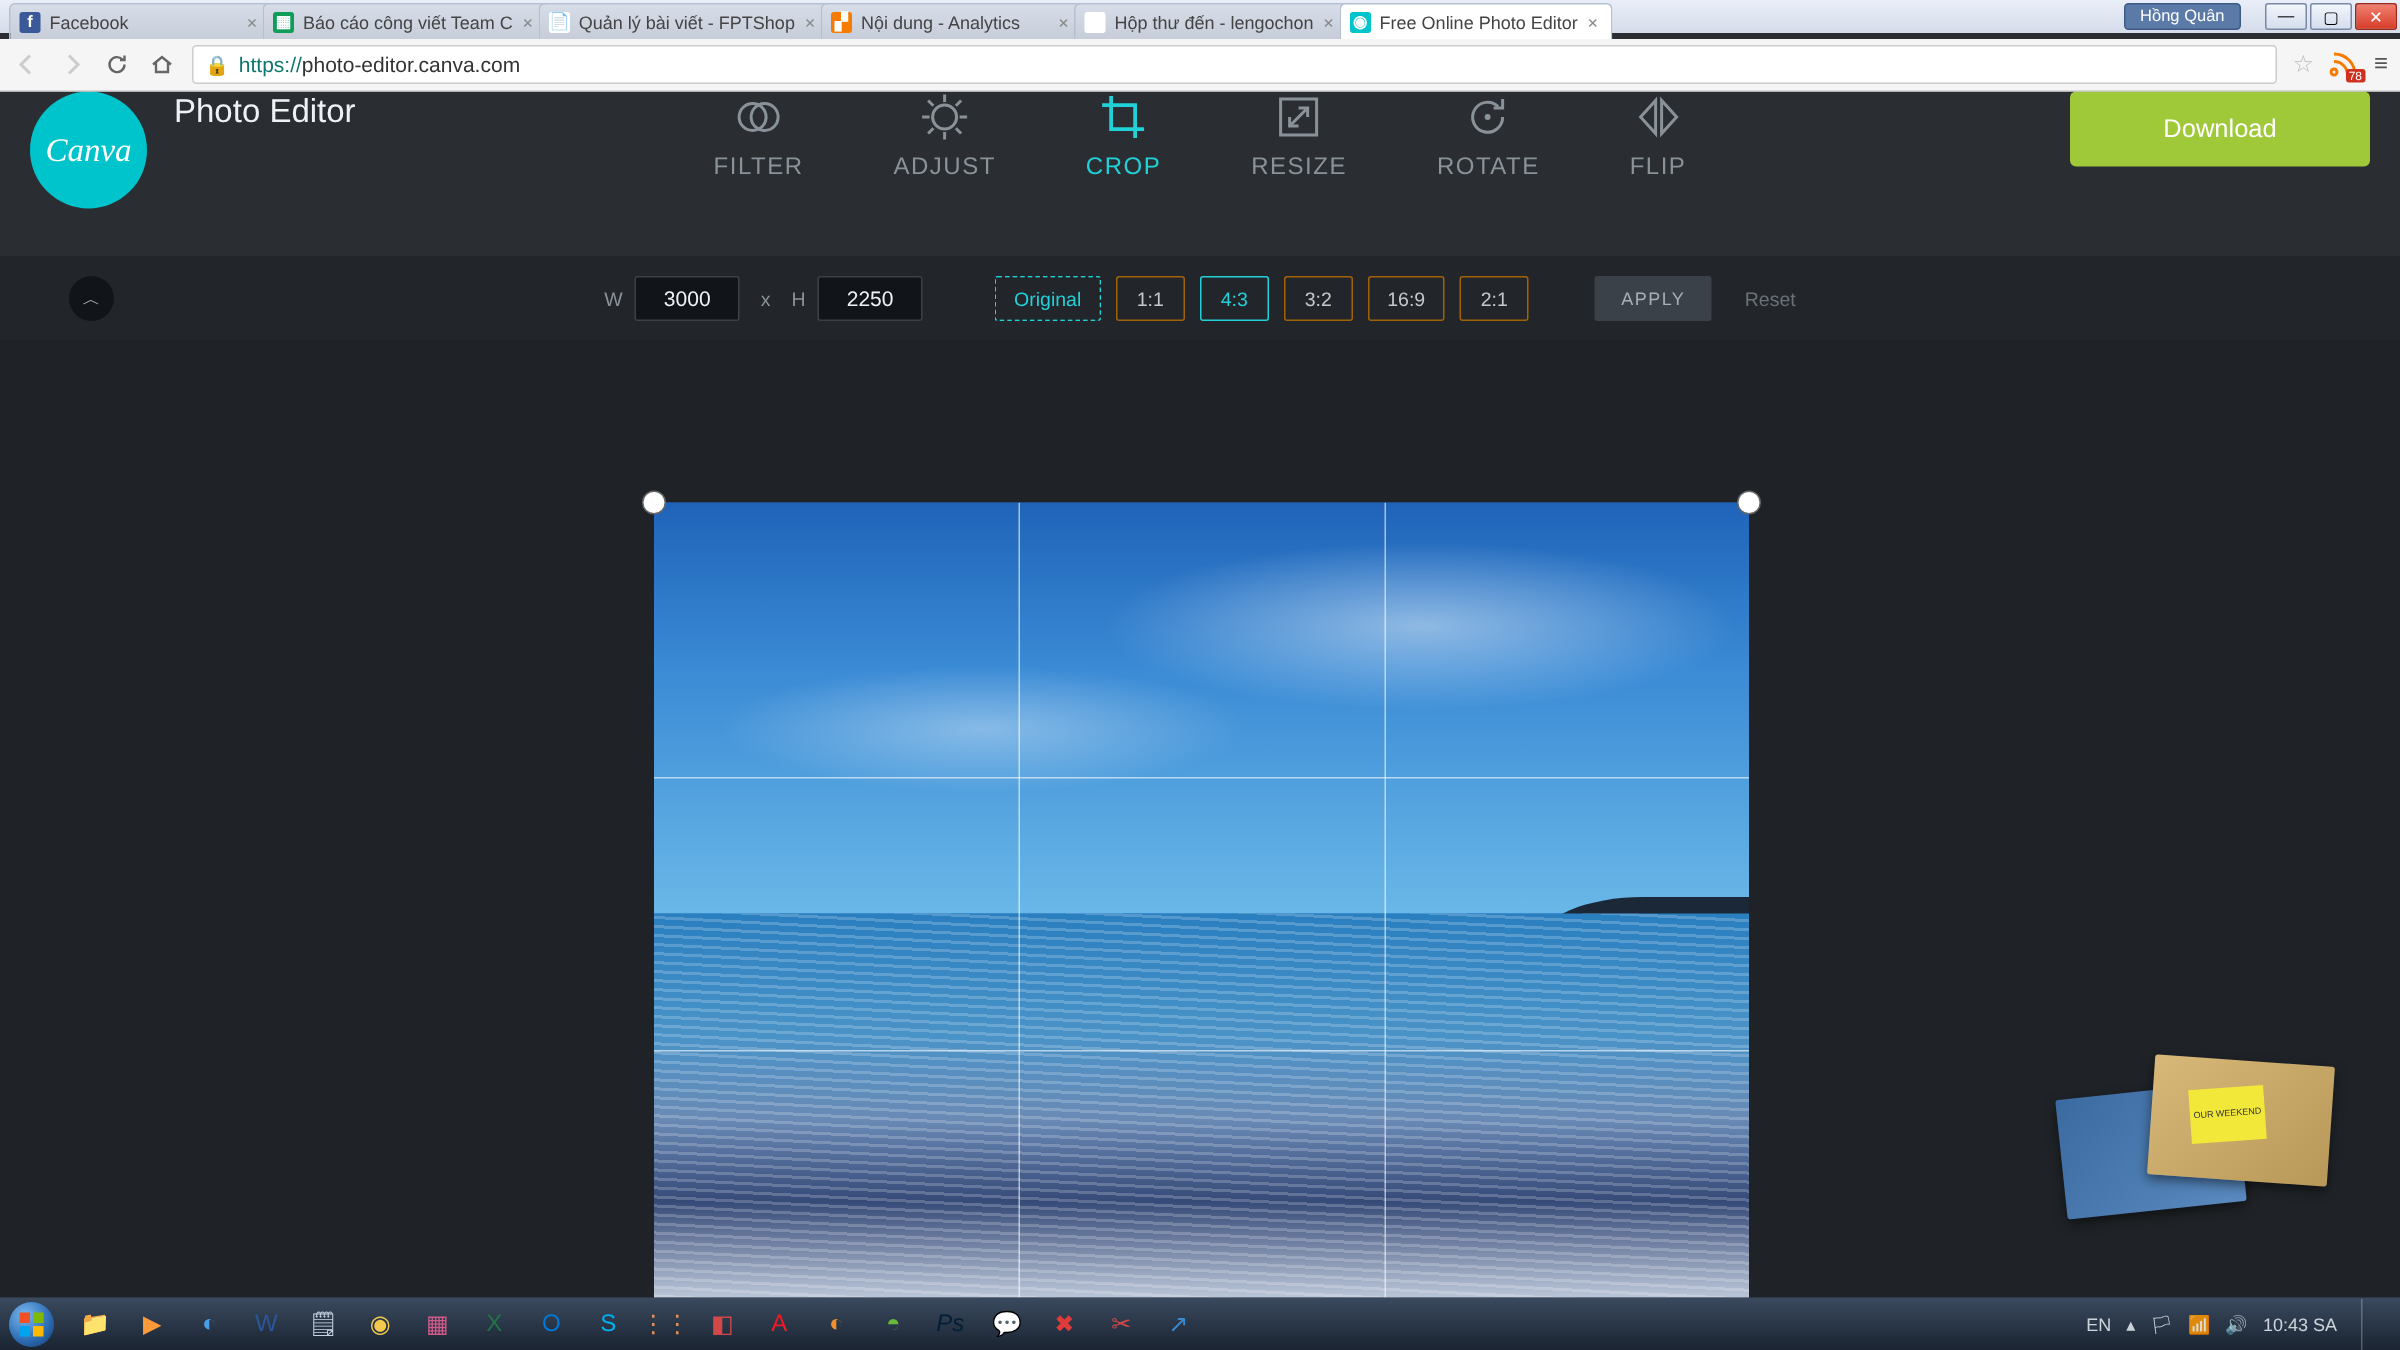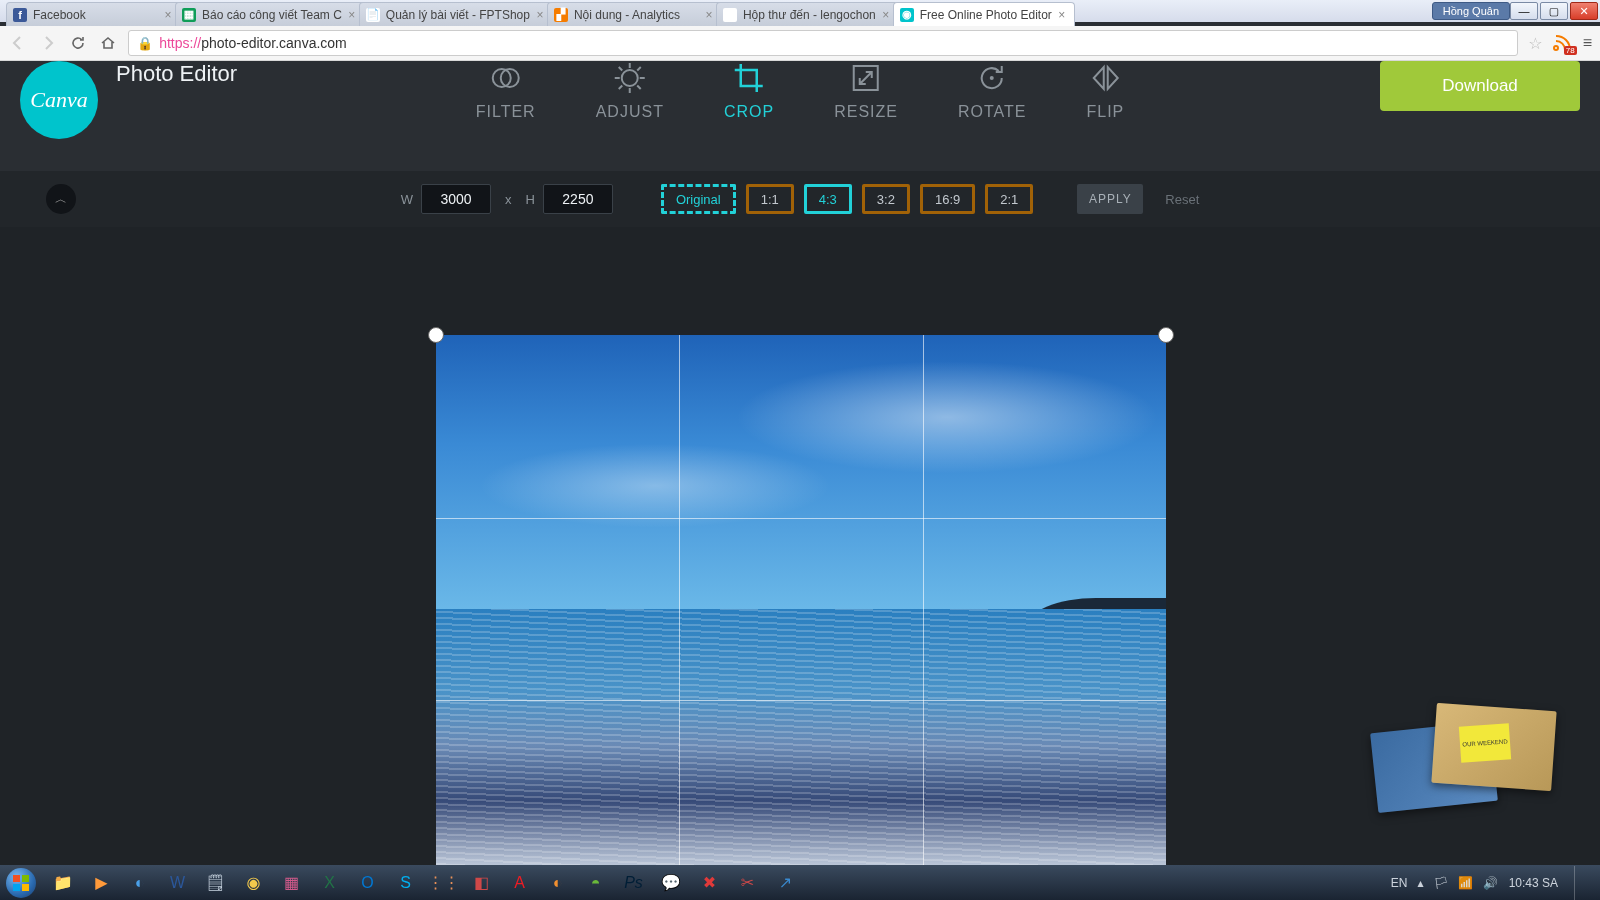--- a/index.html
+++ b/index.html
@@ -1,40 +1,40 @@
 <!DOCTYPE html>
 <html><head>
 <meta charset="utf-8">
 <style>
 *{box-sizing:border-box;margin:0;padding:0;font-family:"Segoe UI",Arial,sans-serif;user-select:none}
 html,body{width:1600px;height:900px;overflow:hidden;background:#2a2e33}
 
 
 .win-top{position:absolute;top:0;left:0;right:0;height:22px;background:linear-gradient(#e9eef8,#d6dceb);display:flex;justify-content:flex-end;align-items:center;z-index:50}
-.win-user{background:#5b7aa8;color:#fff;font-size:11px;padding:2px 10px;border-radius:3px;margin-right:0;border:1px solid #3e5a85}
+.win-user{background:#5b7aa8;color:#fff;font-size:11px;padding:2px 10px;border-radius:3px;margin-right:16px;border:1px solid #3e5a85}
 .win-btns{display:flex;gap:2px;margin-right:2px}
 .win-btn{width:28px;height:18px;font-size:11px;display:flex;align-items:center;justify-content:center;border:1px solid #7a8aa5;background:linear-gradient(#f2f6fc,#d5dded);border-radius:2px;cursor:pointer}
 .win-btn.close{background:linear-gradient(#f08070,#d83e2a);border-color:#a02818;color:#fff}
 
 
 .tab-strip{position:absolute;top:0;left:0;right:180px;height:26px;display:flex;align-items:flex-end;padding-left:6px;z-index:51}
 .tab{height:24px;min-width:175px;max-width:200px;background:linear-gradient(#f6f8fc,#e6eaf2);border:1px solid #b6bfcf;border-bottom:none;border-top-left-radius:4px;border-top-right-radius:4px;display:flex;align-items:center;padding:0 6px;font-size:12px;color:#444;margin-right:-6px;cursor:pointer;position:relative}
 .tab.inactive{background:linear-gradient(#d7dde8,#c6cdd9)}
 .tab .fav{width:14px;height:14px;margin-right:6px;flex-shrink:0;display:flex;align-items:center;justify-content:center;font-size:11px}
 .tab .ttl{flex:1;white-space:nowrap;overflow:hidden;text-overflow:ellipsis}
 .tab .x{width:12px;text-align:center;color:#888;font-size:12px;margin-left:4px}
 .tab.active{background:#fff;z-index:5}
 
 
 .url-row{position:absolute;top:26px;left:0;right:0;height:35px;background:#f5f5f5;border-bottom:1px solid #d8d8d8;display:flex;align-items:center;padding:0 8px;gap:10px;z-index:49}
 .nav-ico{width:20px;height:20px;color:#888;display:flex;align-items:center;justify-content:center;cursor:pointer}
 .nav-ico.disabled{color:#ccc}
 .url-box{flex:1;height:26px;background:#fff;border:1px solid #ccc;border-radius:3px;display:flex;align-items:center;padding:0 8px;font-size:14px;color:#333}
 .url-box .lock{color:#3a9e3a;margin-right:6px;font-size:13px}
-.url-box .proto{color:#ec4899}
+.url-box .proto{color:#0f766e}
 .url-box .dom{color:#333}
 .star-ico{color:#bbb;font-size:16px;cursor:pointer}
 .ext-ico{width:20px;height:20px;display:flex;align-items:center;justify-content:center;cursor:pointer}
 .menu-ico{font-size:16px;color:#555;cursor:pointer}
 
 
 .app{position:absolute;top:61px;left:0;right:0;bottom:35px;background:#1f2327}
 .app-header{height:110px;background:#2a2e33;display:flex;padding:0 20px;position:relative}
 .logo{width:78px;height:78px;border-radius:50%;background:#00c4cc;display:flex;align-items:center;justify-content:center;color:#fff;font-size:22px;font-style:italic;font-family:Georgia,serif;margin-right:18px}
 .app-title{color:#eef2f5;font-size:22px;font-weight:300}
@@ -44,24 +44,24 @@
 .tool-ico{width:34px;height:34px;display:flex;align-items:center;justify-content:center}
 .tool-lbl{font-size:16px;letter-spacing:1px}
 .dl-btn{margin-left:auto;width:200px;height:50px;background:#a0c93a;border-radius:4px;color:#fff;font-size:17px;display:flex;align-items:center;justify-content:center;cursor:pointer}
 
 
 .sub-bar{height:56px;background:#22262a;display:flex;align-items:center;justify-content:center;gap:14px;position:relative}
 .collapse-btn{position:absolute;left:46px;width:30px;height:30px;border-radius:50%;background:#111418;color:#aaa;display:flex;align-items:center;justify-content:center;cursor:pointer;font-size:12px}
 .dim-box{display:flex;align-items:center;gap:8px}
 .dim-lbl{color:#8a9299;font-size:13px}
 .dim-input{width:70px;height:30px;background:#111418;border:1px solid #3a4148;color:#eef2f5;text-align:center;font-size:14px;border-radius:2px}
-.ratio-btn{height:30px;min-width:46px;padding:0 12px;border:3px solid #a16207;background:transparent;color:#c2c8ce;font-size:13px;display:flex;align-items:center;justify-content:center;cursor:pointer;border-radius:2px}
+.ratio-btn{height:30px;min-width:46px;padding:0 12px;border:1px solid #a16207;background:transparent;color:#c2c8ce;font-size:13px;display:flex;align-items:center;justify-content:center;cursor:pointer;border-radius:2px}
 .ratio-btn.sel{border-color:#22d1d8;color:#22d1d8}
 .ratio-btn.orig{border-style:dashed}
-.apply-btn{width:66px;height:30px;background:#3a4148;color:#a8b0b7;font-size:12px;letter-spacing:1px;display:flex;align-items:center;justify-content:center;border-radius:2px;cursor:pointer;margin-left:30px}
+.apply-btn{width:78px;height:30px;background:#3a4148;color:#a8b0b7;font-size:12px;letter-spacing:1px;display:flex;align-items:center;justify-content:center;border-radius:2px;cursor:pointer;margin-left:30px}
 .reset-btn{color:#6a7178;font-size:13px;cursor:pointer;margin-left:8px}
 
 
 .canvas-wrap{position:absolute;top:166px;left:0;right:0;bottom:0;overflow:hidden}
 .crop-box{position:absolute;left:436px;top:108px;width:730px;height:548px}
 .img{width:100%;height:100%;background:linear-gradient(to bottom,#2570c5 0%,#3c8ad4 22%,#52a8e0 36%,#2a7fc0 50%,#4a93c8 62%,#aebfd8 75%,#7a8ab0 82%,#3a4a78 90%,#e8edf5 100%);position:relative;overflow:hidden}
 .sky{position:absolute;top:0;left:0;right:0;height:50%;background:
   radial-gradient(ellipse 300px 80px at 70% 30%,rgba(255,255,255,.45),transparent 70%),
   radial-gradient(ellipse 250px 60px at 30% 55%,rgba(255,255,255,.35),transparent 70%),
   linear-gradient(to bottom,#1f63b8 0%,#3a8ad5 40%,#6ab8e8 100%)}

